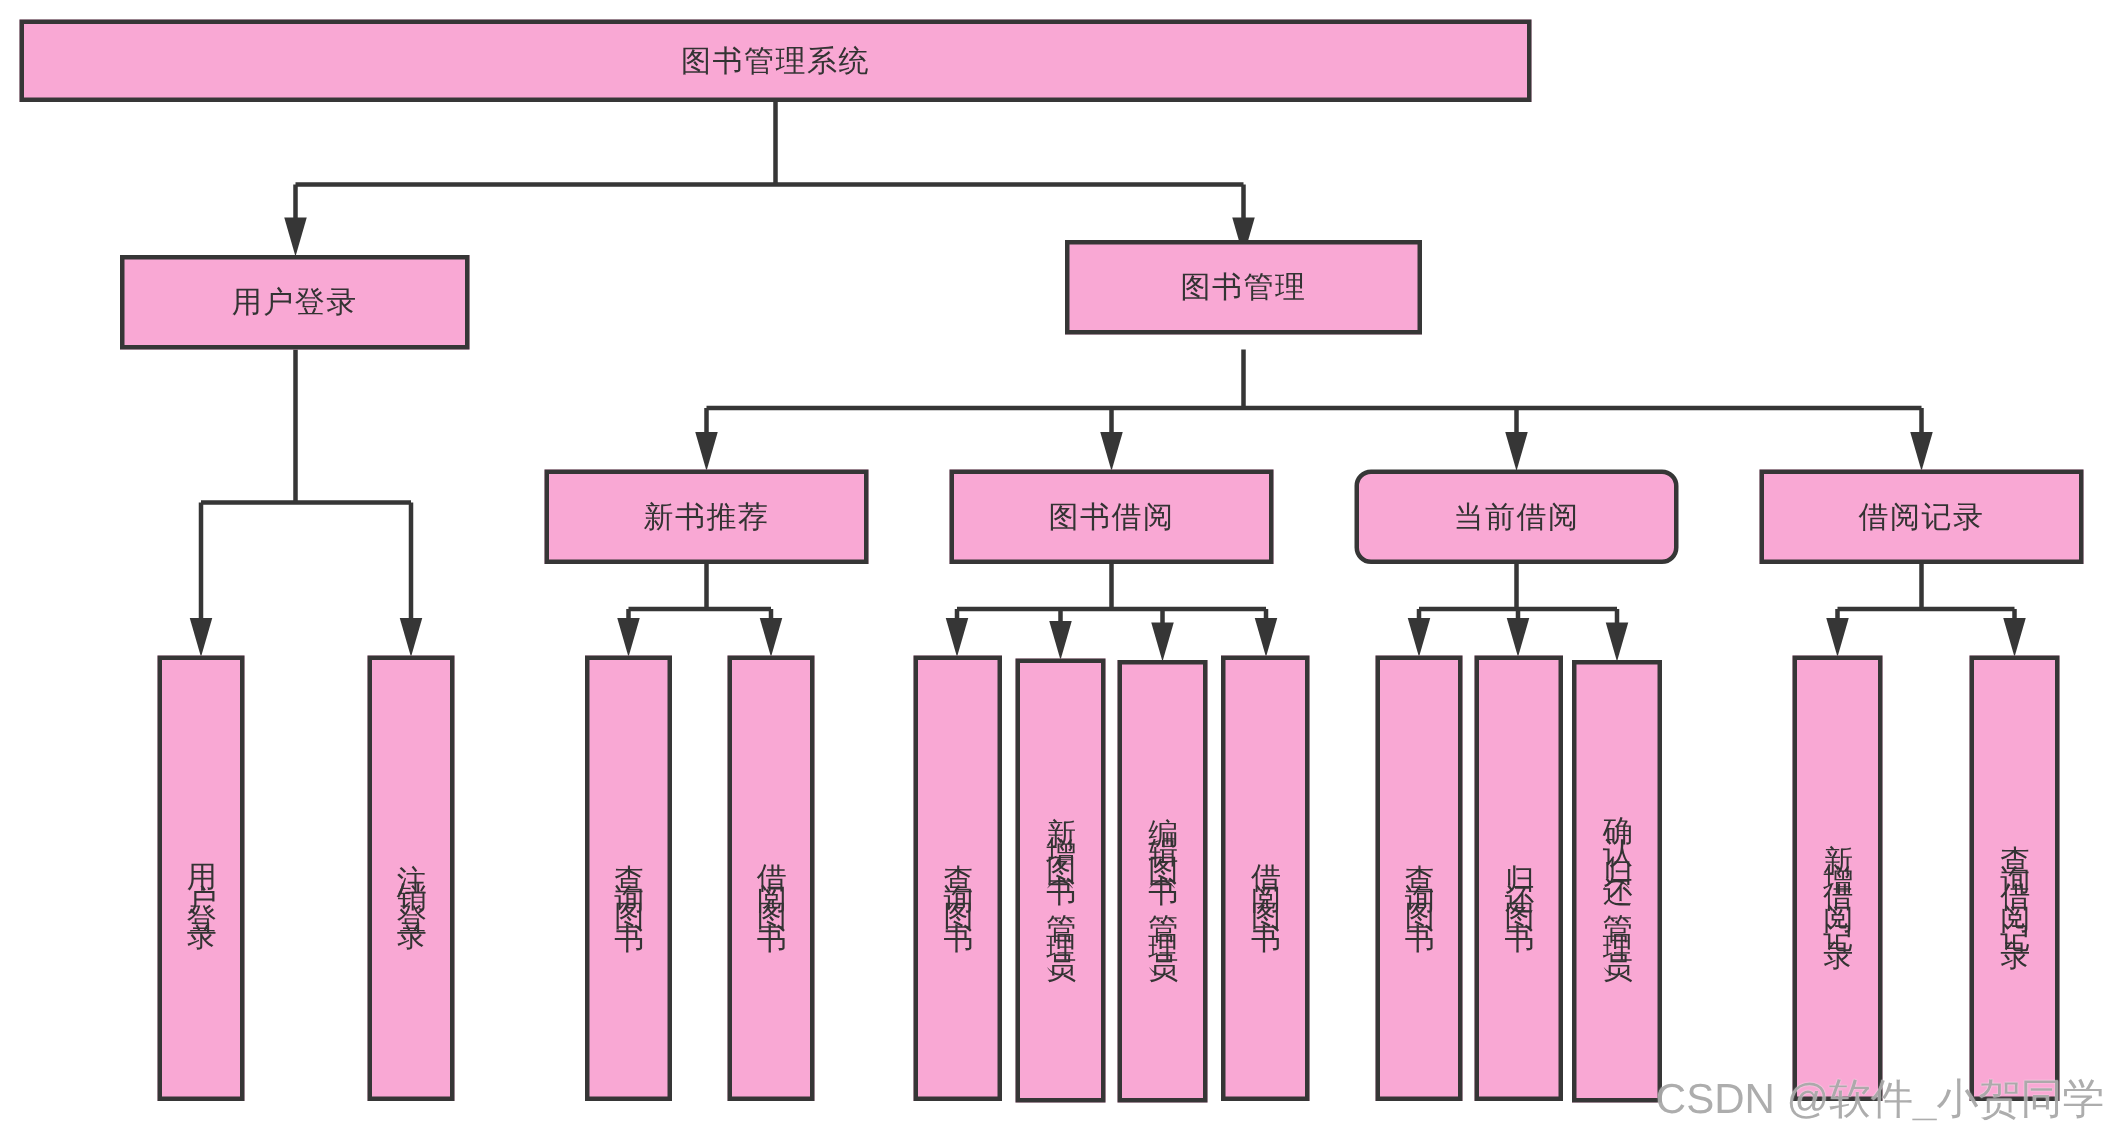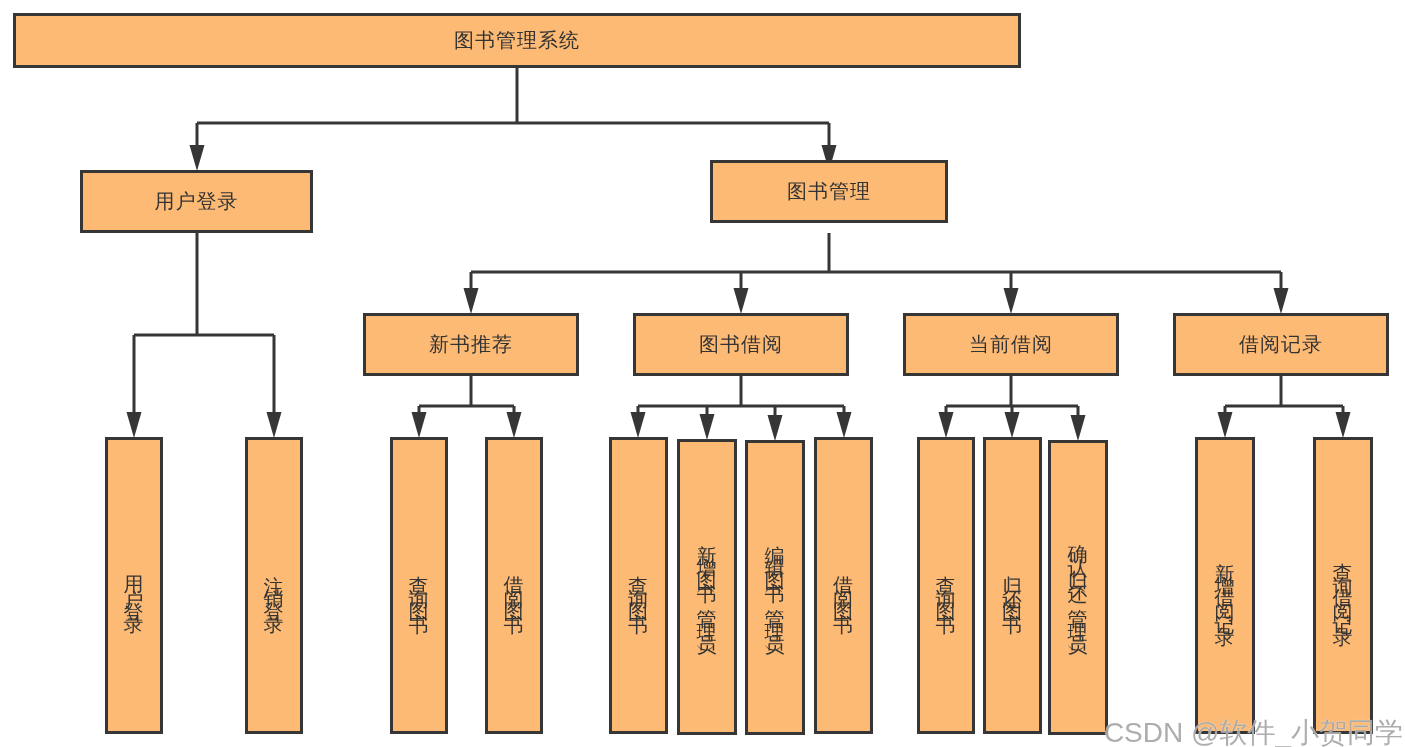--- a/index.html
+++ b/index.html
@@ -19,21 +19,21 @@
     position: absolute;
     left: 0;
     top: 0;
     width: 1405px;
     height: 747px;
     pointer-events: none;
   }
   .hnode, .vnode {
     position: absolute;
     box-sizing: border-box;
-    background: #fdba74;
+    background: #f9a8d4;
     border: 3px solid #363636;
     color: #333333;
     display: flex;
     align-items: center;
     justify-content: center;
     z-index: 2;
   }
   .hnode {
     font-size: 20px;
     letter-spacing: 1px;
@@ -104,21 +104,21 @@
     </g>
   </svg>
 
   <div class="hnode" style="left:13px; top:13px; width:1008px; height:55px;">图书管理系统</div>
 
   <div class="hnode" style="left:80px; top:170px; width:233px; height:63px;">用户登录</div>
   <div class="hnode" style="left:710px; top:160px; width:238px; height:63px;">图书管理</div>
 
   <div class="hnode" style="left:633px; top:313px; width:216px; height:63px;">图书借阅</div>
   <div class="hnode" style="left:363px; top:313px; width:216px; height:63px;">新书推荐</div>
-  <div class="hnode" style="left:903px; top:313px; width:216px; height:63px;">当前借阅</div>
+  <div class="hnode" style="left:903px; top:313px; width:216px; height:63px;border-radius:11px;">当前借阅</div>
   <div class="hnode" style="left:1173px; top:313px; width:216px; height:63px;">借阅记录</div>
 
   <div class="vnode" style="left:105px; top:437px; width:58px; height:297px;">
     <span>用户登录</span>
   </div>
   <div class="vnode" style="left:245px; top:437px; width:58px; height:297px;">
     <span>注销登录</span>
   </div>
 
   <div class="vnode" style="left:390px; top:437px; width:58px; height:297px;">

